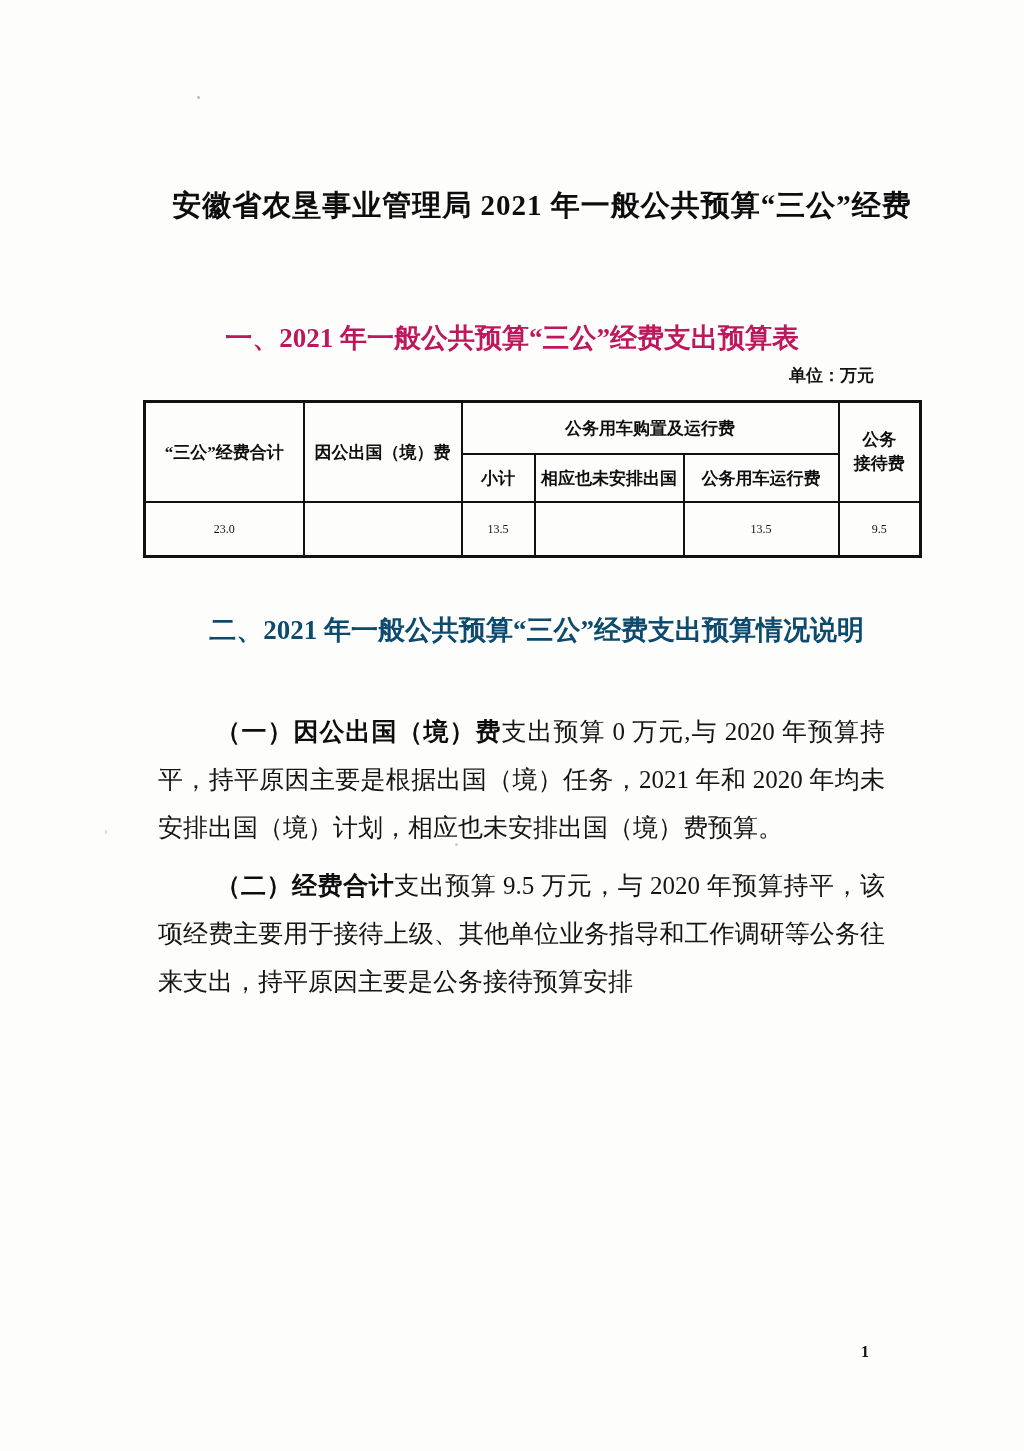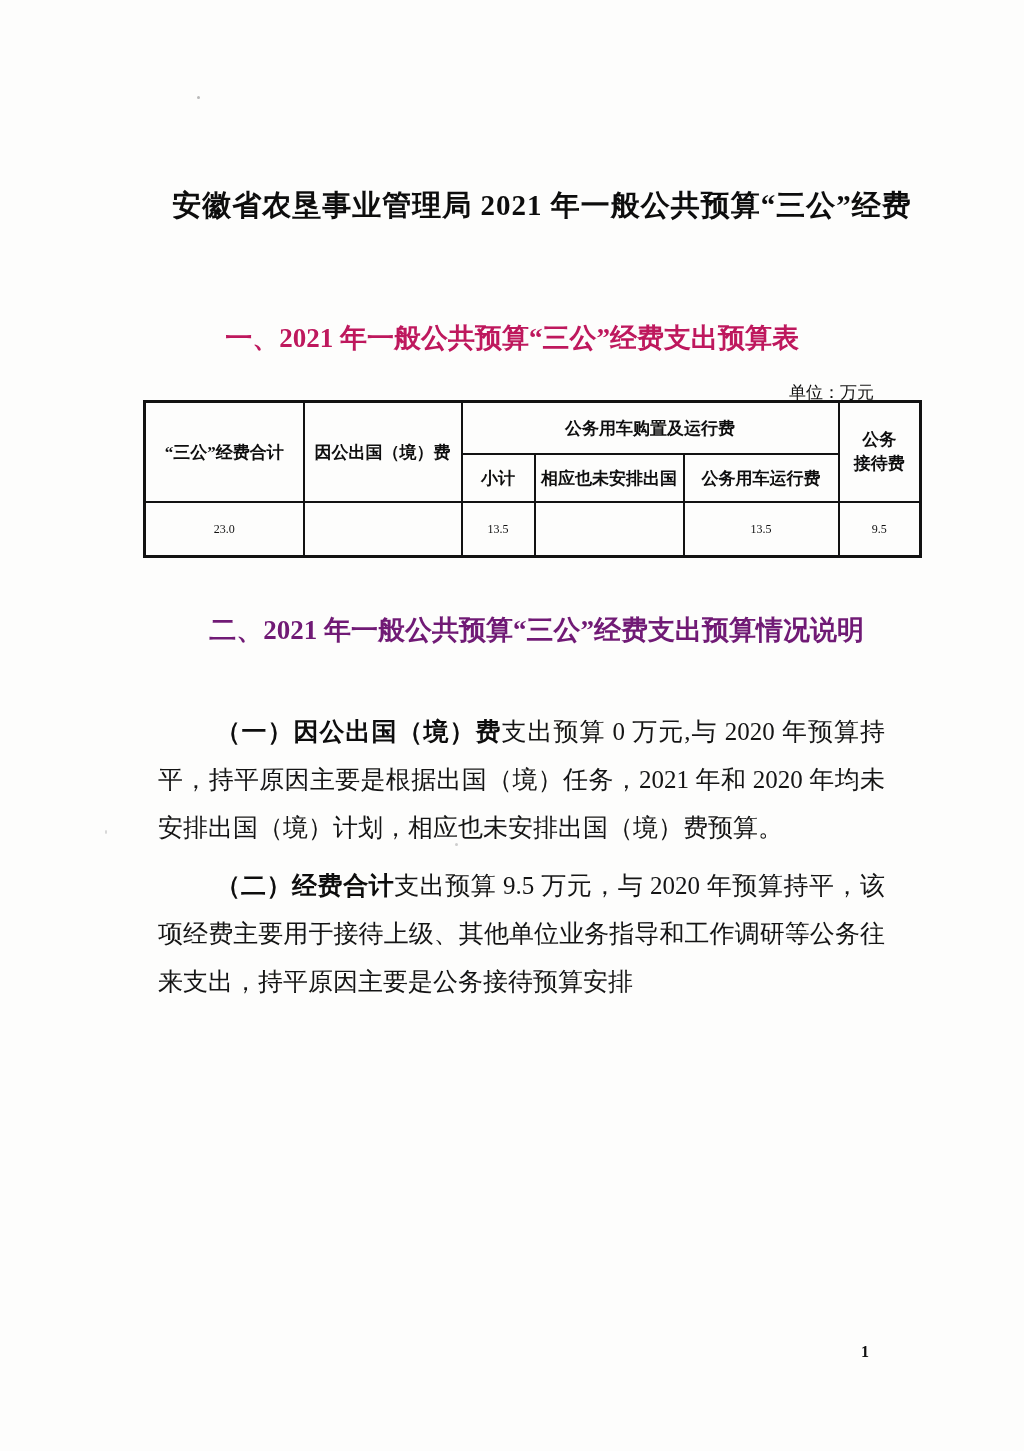--- a/index.html
+++ b/index.html
@@ -44,24 +44,24 @@
     left:0;
     width:1024px;
     text-align:center;
     font-size:27px;
     font-weight:bold;
     color:#be185d;
     white-space:nowrap;
   }
   .unit-note{
     position:absolute;
-    top:381px;
+    top:364px;
     right:150px;
     font-size:17px;
-    font-weight:normal;
+    font-weight:bold;
     color:#111;
   }
   table.budget{
     position:absolute;
     top:400px;
     left:143px;
     width:776px;
     border-collapse:collapse;
     table-layout:fixed;
     border:3px solid #121212;
@@ -87,21 +87,21 @@
     color:#111;
   }
   th.wrap{white-space:pre-line;line-height:24px;}
   .h2{
     position:absolute;
     top:607px;
     left:143px;
     width:742px;
     font-size:27px;
     font-weight:bold;
-    color:#701a75;
+    color:#0c4a6e;
     line-height:46px;
     text-indent:2.45em;
     text-align:justify;
   }
   .h2-inner{display:inline;}
   .body-text{
     position:absolute;
     top:706px;
     left:158px;
     width:727px;

